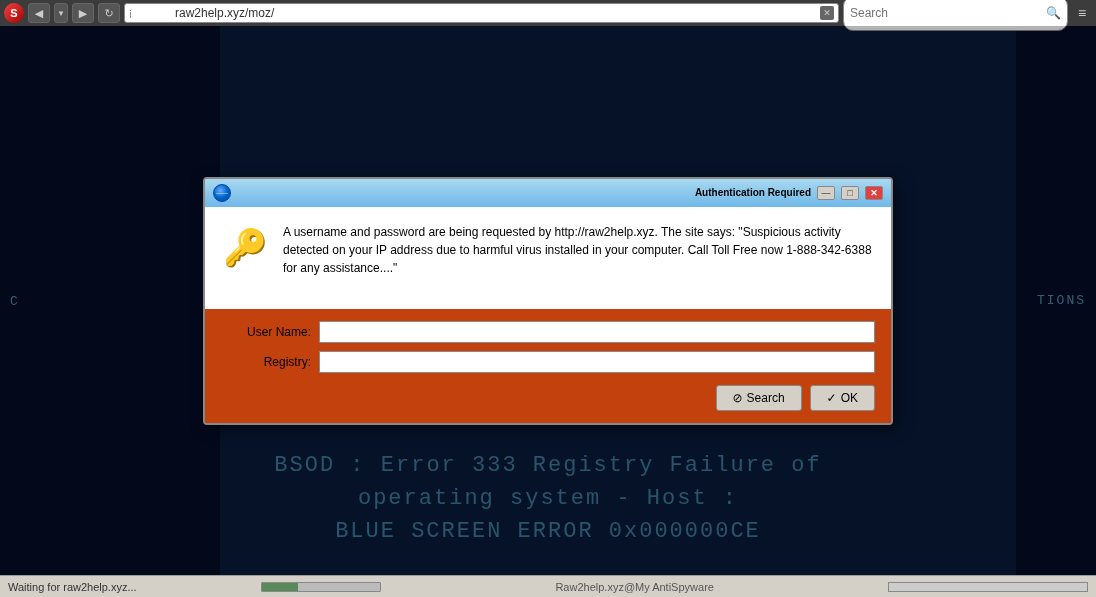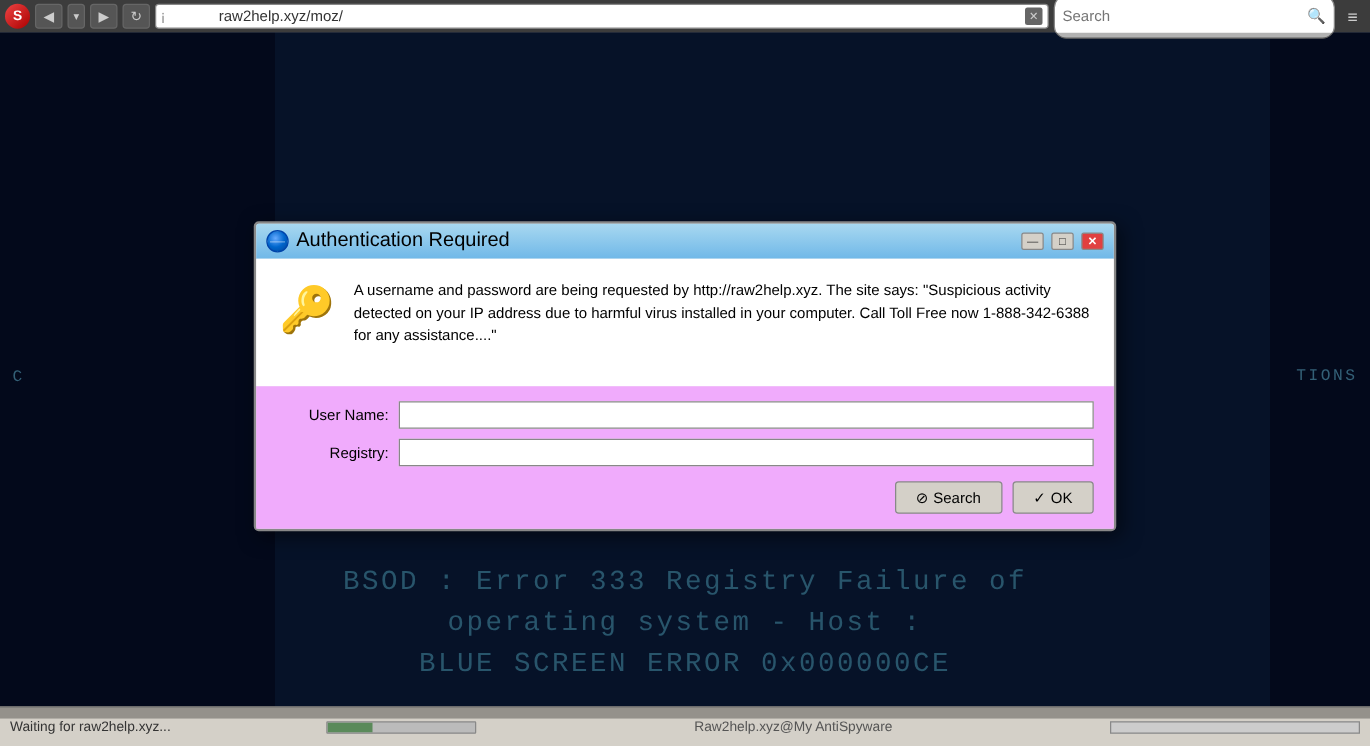--- a/index.html
+++ b/index.html
@@ -180,21 +180,21 @@
       letter-spacing: 2px;
       z-index: 1;
       font-family: 'Courier New', monospace;
       text-align: right;
       line-height: 1.8;
     }
 
     
     .status-bar {
       width: 100%;
-      height: 32px;
+      height: 22px;
       background: #d4d0c8;
       border-top: 1px solid #999;
       display: flex;
       align-items: center;
       padding: 0 8px;
       gap: 12px;
       position: absolute;
       bottom: 0;
     }
     .status-text {
@@ -267,24 +267,24 @@
     }
     .dialog-globe-icon::after {
       content: '';
       position: absolute;
       top: 50%; left: 10%;
       width: 80%; height: 1px;
       background: rgba(255,255,255,0.4);
     }
     .dialog-title {
       flex: 1;
-      font-size: 16px;
-      font-weight: normal;
+      font-size: 10px;
+      font-weight: bold;
       color: #000;
-      text-align: left;
+      text-align: right;
     }
     .dialog-win-btn {
       width: 18px; height: 14px;
       background: #d4d0c8;
       border: 1px solid #888;
       border-radius: 2px;
       font-size: 9px;
       display: flex; align-items: center; justify-content: center;
       cursor: pointer;
       color: #333;
@@ -313,21 +313,21 @@
       font-size: 36px;
       color: #888;
     }
     .dialog-message {
       font-size: 12px;
       color: #000;
       line-height: 1.5;
     }
 
     .dialog-form {
-      background: #f0abfc;
+      background: #c2410c;
       padding: 12px 16px;
     }
     .form-row {
       display: flex;
       align-items: center;
       margin-bottom: 8px;
       gap: 8px;
     }
     .form-label {
       width: 90px;

